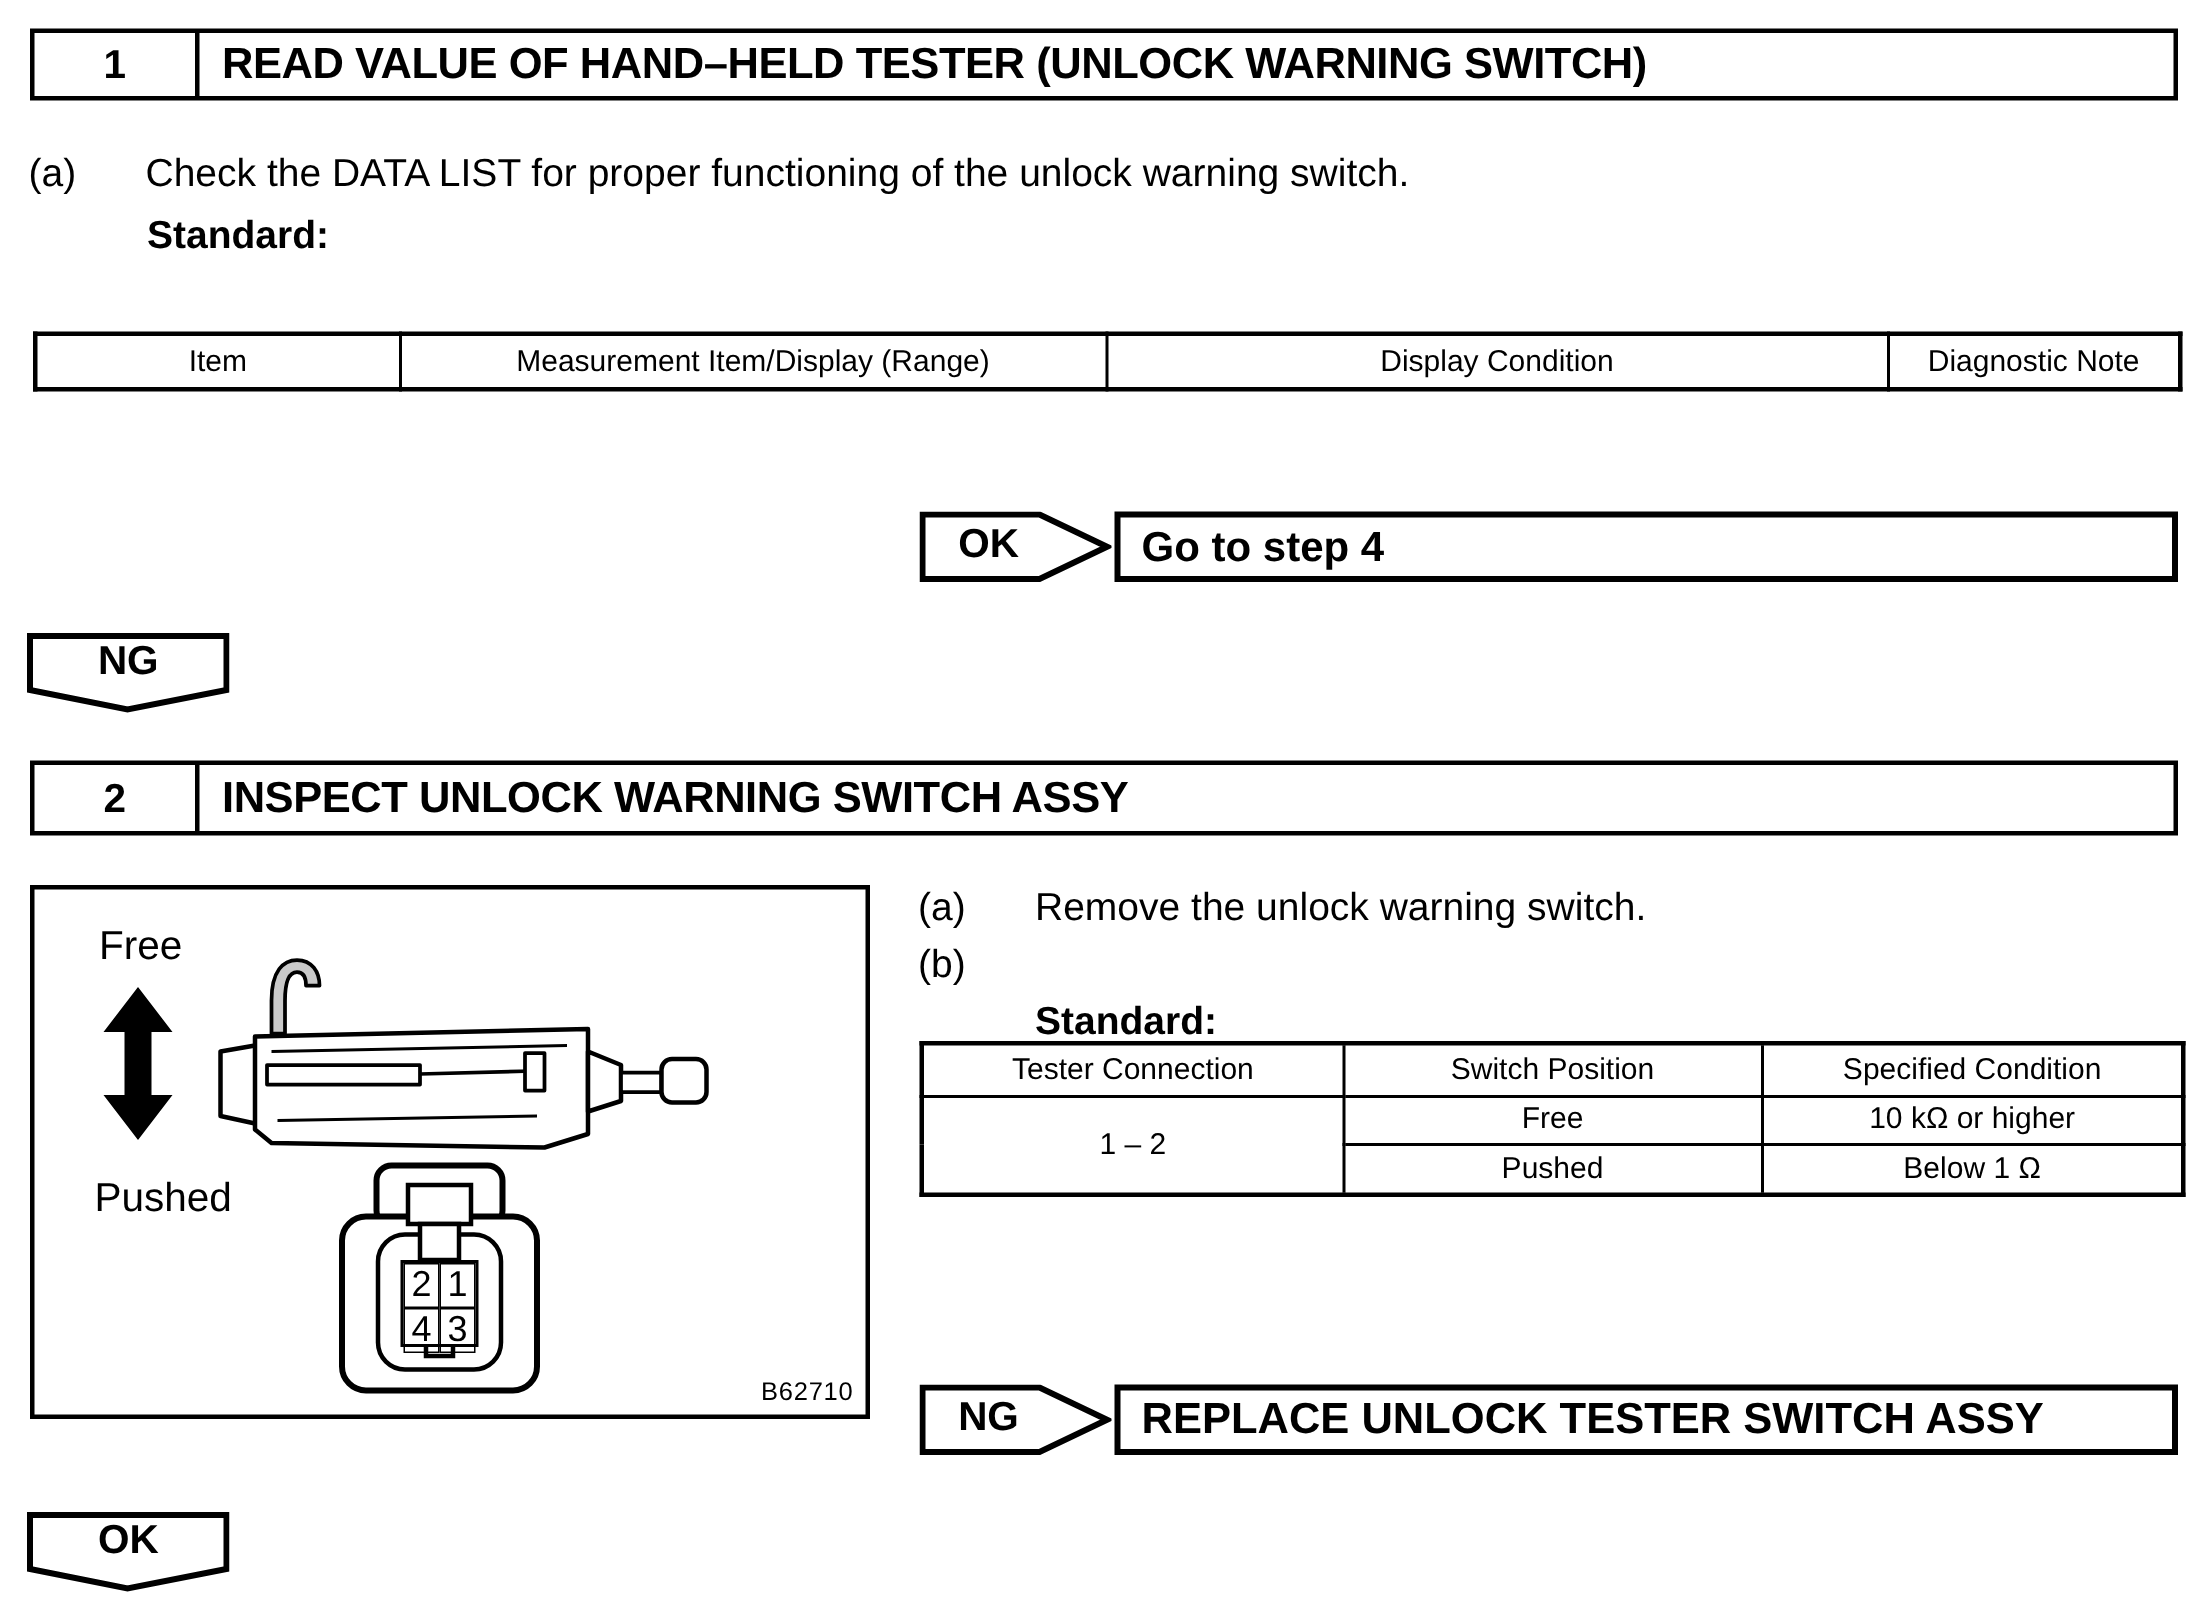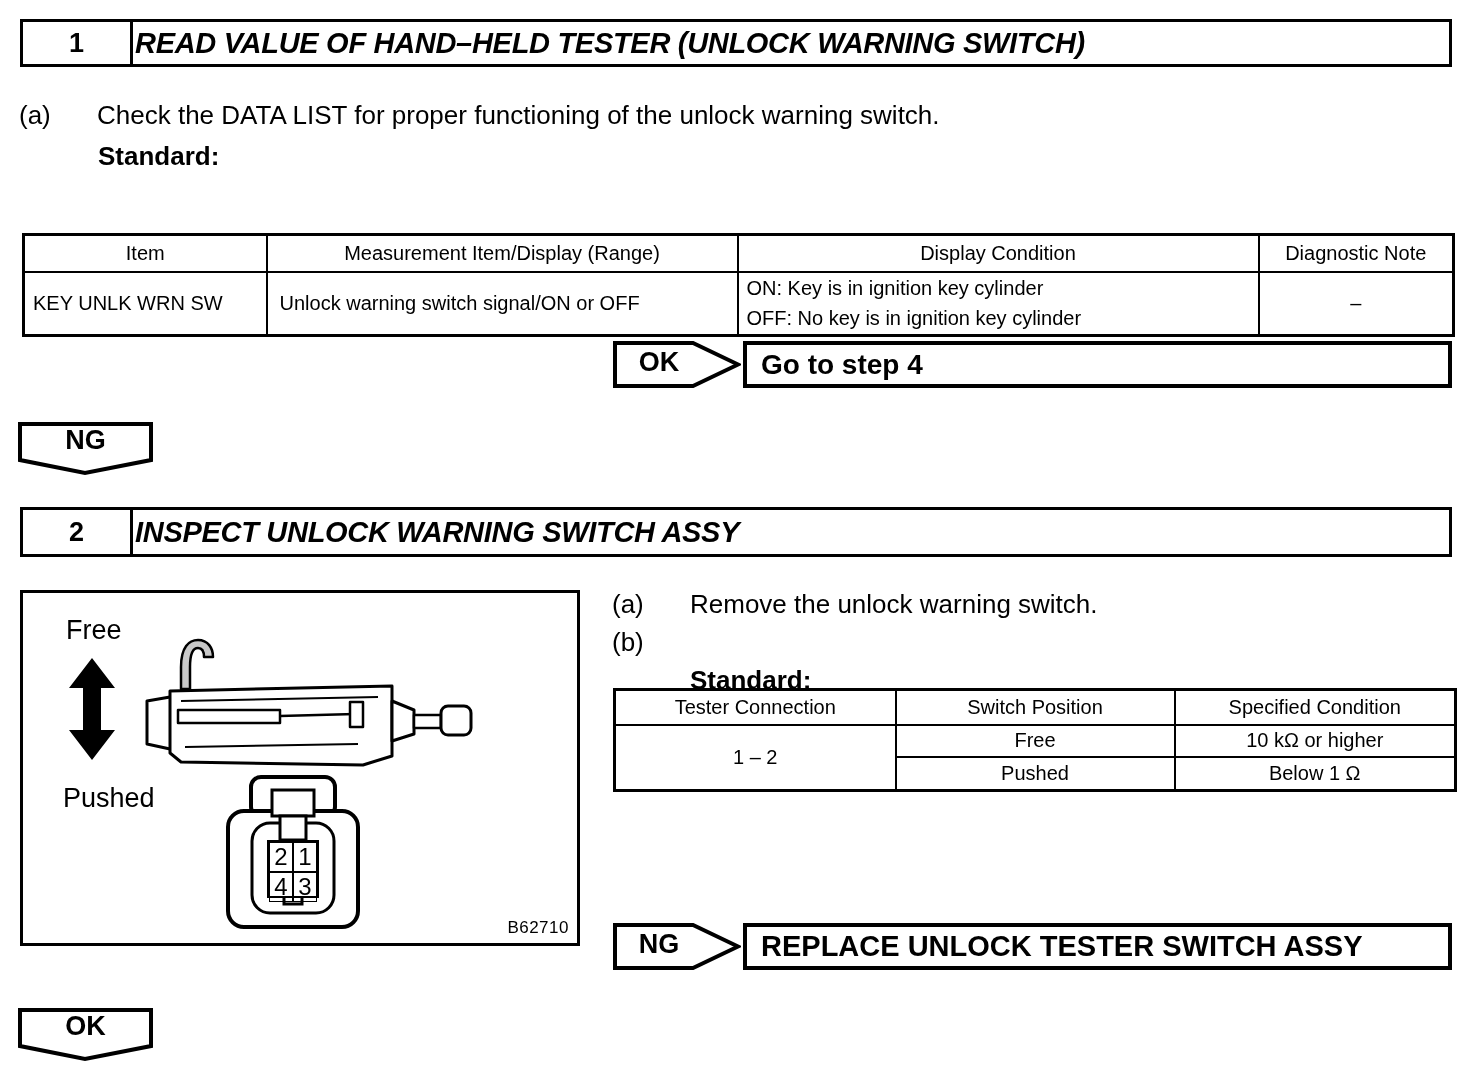--- a/index.html
+++ b/index.html
@@ -4,28 +4,28 @@
 <style>
   * { margin:0; padding:0; box-sizing:border-box; }
   html,body { background:#fff; }
   body { width:1472px; height:1080px; font-family:"Liberation Sans", sans-serif; color:#000; }
   .page { position:relative; width:1472px; height:1080px; background:#fff; overflow:hidden; }
   .abs { position:absolute; }
 
   
   .step-header { position:absolute; left:20px; width:1432px; height:48px; border:3px solid #000; display:flex; background:#fff; }
   .step-num { width:110px; border-right:3px solid #000; display:flex; align-items:center; justify-content:center; font-weight:bold; font-size:27px; }
-  .step-title { flex:1; display:flex; align-items:center; padding-left:2px; font-weight:bold; font-size:29px; letter-spacing:-0.3px; white-space:nowrap;font-style:italic; }
+  .step-title { flex:1; display:flex; align-items:center; padding-left:15px; font-weight:bold; font-size:29px; letter-spacing:-0.3px; white-space:nowrap; }
 
   .body-line { position:absolute; font-size:26px; white-space:nowrap; }
   .bold { font-weight:bold; }
 
   
   table { border-collapse:collapse; background:#fff; table-layout:fixed; }
-  .spec-table { position:absolute; border:3px solid #000;margin-top:12px; }
+  .spec-table { position:absolute; border:3px solid #000; }
   .spec-table td, .spec-table th { border:2px solid #000; font-size:20px; font-weight:normal; vertical-align:middle; }
   .th-center { text-align:center; }
   .cell-left { text-align:left; padding-left:10px; }
   .cell-center { text-align:center; }
   .nc-line { line-height:30px; white-space:nowrap; }
   .pent-right { position:absolute; width:128px; height:47px; }
   .pent-right span { position:absolute; left:0; top:0; width:92px; height:43px; display:flex; align-items:center; justify-content:center; font-weight:bold; font-size:27px; }
   .pent-down { position:absolute; width:135px; height:54px; }
   .pent-down span { position:absolute; left:0; top:0; width:135px; height:37px; display:flex; align-items:center; justify-content:center; font-weight:bold; font-size:27px; }
   .result-box { position:absolute; border:4px solid #000; height:47px; display:flex; align-items:center; padding-left:14px; font-weight:bold; font-size:28px; background:#fff; white-space:nowrap; }
@@ -58,29 +58,20 @@
         <col style="width:471px">
         <col style="width:521px">
         <col style="width:195px">
       </colgroup>
     <tbody>
         <tr style="height:37px;">
       <th class="th-center">Item</th>
       <th class="th-center">Measurement Item/Display (Range)</th>
       <th class="th-center">Display Condition</th>
       <th class="th-center">Diagnostic Note</th>
-    </tr>
-    <tr style="height:64px;">
-      <td class="cell-left" style="padding-left:8px;">KEY UNLK WRN SW</td>
-      <td class="cell-left" style="padding-left:12px;">Unlock warning switch signal/ON or OFF</td>
-      <td class="cell-left" style="padding-left:8px;">
-        <div class="nc-line">ON: Key is in ignition key cylinder</div>
-        <div class="nc-line">OFF: No key is in ignition key cylinder</div>
-      </td>
-      <td class="cell-center">–</td>
     </tr>
   </tbody>
     </table>
 
   <div class="pent-right" style="left:613px; top:341px;">
     <svg width="128" height="47" viewBox="0 0 128 47">
       <polygon points="2,2 80,2 125,23.5 80,45 2,45" fill="#fff" stroke="#000" stroke-width="4" stroke-linejoin="miter"></polygon>
     </svg>
     <span>OK</span>
   </div>
@@ -137,21 +128,21 @@
       <div class="pin-cell">3</div>
     </div>
     <div class="fig-id">B62710</div>
   </div>
 
   <div class="body-line" style="left:612px; top:589px;">(a)</div>
   <div class="body-line" style="left:690px; top:589px;">Remove the unlock warning switch.</div>
   <div class="body-line" style="left:612px; top:627px;">(b)</div>
   <div class="body-line bold" style="left:690px; top:665px;">Standard:</div>
 
-  <table class="spec-table" style="left:613px; top:676px; width:841px;">
+  <table class="spec-table" style="left:613px; top:694px; width:841px;">
     <colgroup>
         <col style="width:281px">
         <col style="width:279px">
         <col style="width:281px">
       </colgroup>
     <tbody>
         <tr style="height:35px;">
       <th class="th-center">Tester Connection</th>
       <th class="th-center">Switch Position</th>
       <th class="th-center">Specified Condition</th>

